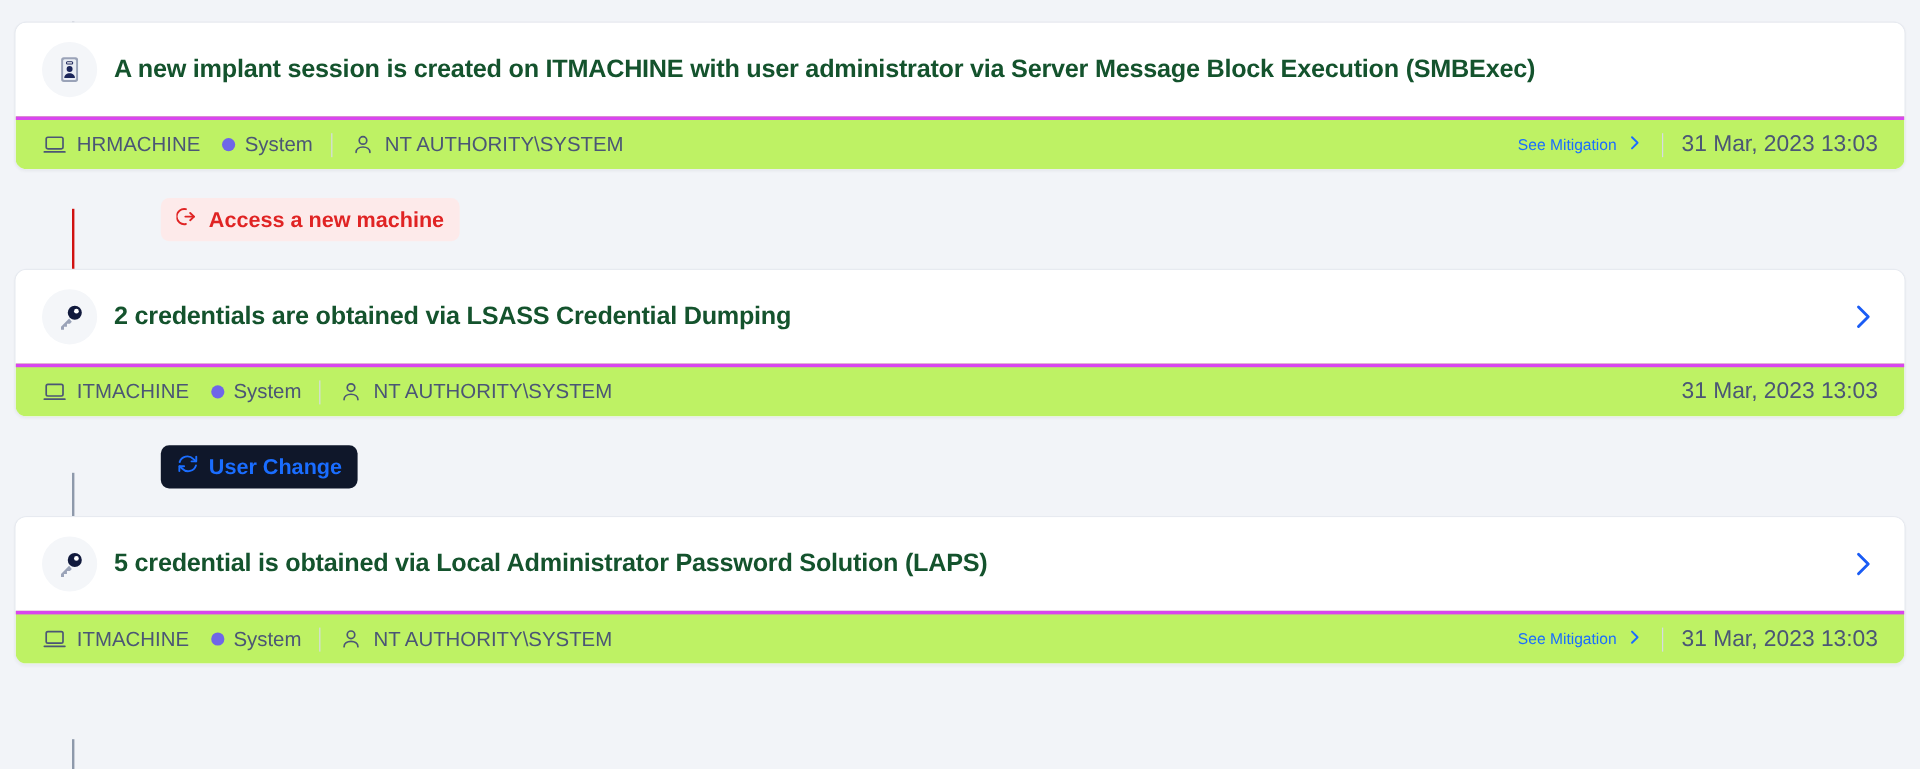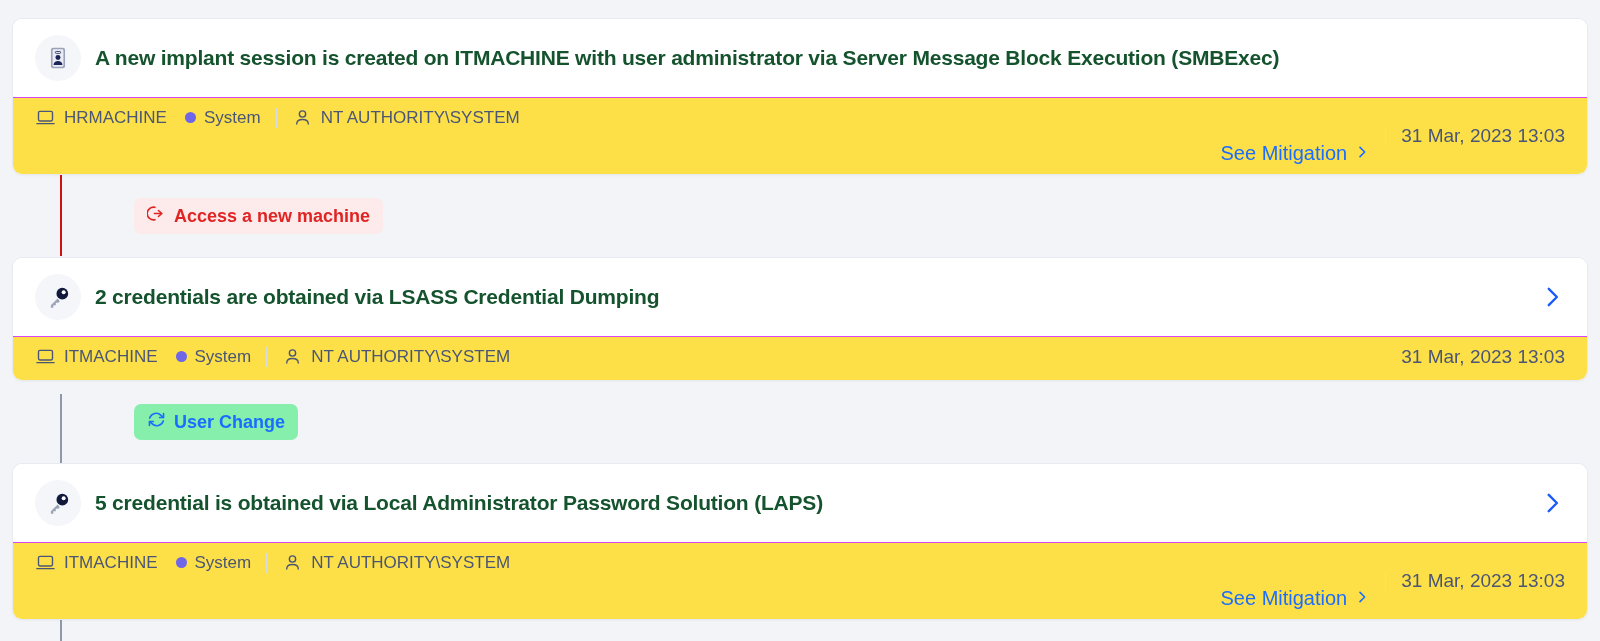--- a/index.html
+++ b/index.html
@@ -81,23 +81,23 @@
     flex: 0 0 auto;
     margin-left: 16px;
     display: flex;
     align-items: center;
     cursor: pointer;
   }
 
   
   .card-foot {
     display: flex;
-    align-items: flex-start;
-    background: #fde047;
-    border-top: 1px solid #d946ef;
+    align-items: center;
+    background: #bef264;
+    border-top: 3px solid #d946ef;
     padding: 9px 22px;
     min-height: 44px;
     font-size: 17px;
     color: #4b5675;
   }
 
   .meta-left  { display: flex; align-items: center; flex: 1 1 auto; min-width: 0; }
   .meta-right { display: flex; align-items: center; flex: 0 0 auto; }
 
   .meta-item {
@@ -123,24 +123,23 @@
     background: #d6dbe4;
     margin: 0 15px;
     flex: 0 0 auto;
   }
 
   .mitigation {
     display: flex;
     align-items: center;
     gap: 7px;
     color: #1a6dff;
-    font-size: 20px;
+    font-size: 13px;
     cursor: pointer;
     white-space: nowrap;
-    margin-top: 35px;
   }
 
   .timestamp {
     color: #4b5675;
     font-size: 19px;
     white-space: nowrap;
   }
 
   
   .connector {
@@ -155,21 +154,21 @@
     align-items: center;
     gap: 8px;
     padding: 6px 13px;
     border-radius: 7px;
     font-size: 18px;
     font-weight: bold;
     white-space: nowrap;
     cursor: pointer;
   }
   .badge-danger { background: #fdeaea; color: #e02424; }
-  .badge-info   { background: #86efac; color: #1a6dff; }
+  .badge-info   { background: #0f172a; color: #1a6dff; }
 </style>
 </head>
 <body>
 
 <div class="timeline">
 
   <div class="rail rail-top" style="top:0;height:18px;"></div>
   <div class="rail rail-red" style="top:156px;height:82px;"></div>
   <div class="rail rail-mid" style="top:376px;height:82px;"></div>
   <div class="rail rail-bottom" style="top:598px;height:43px;"></div>

